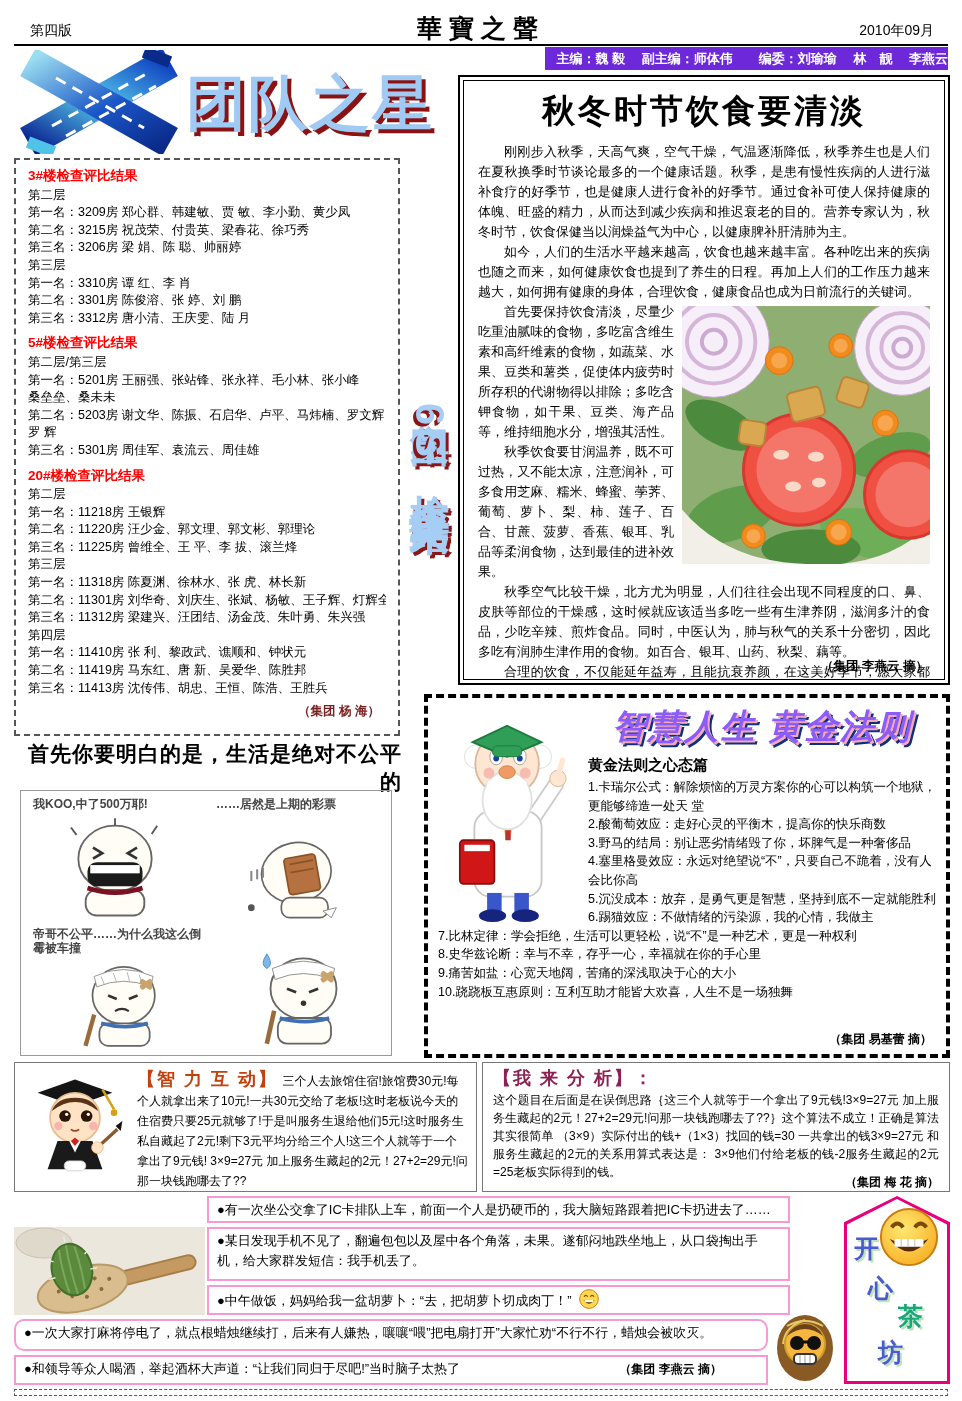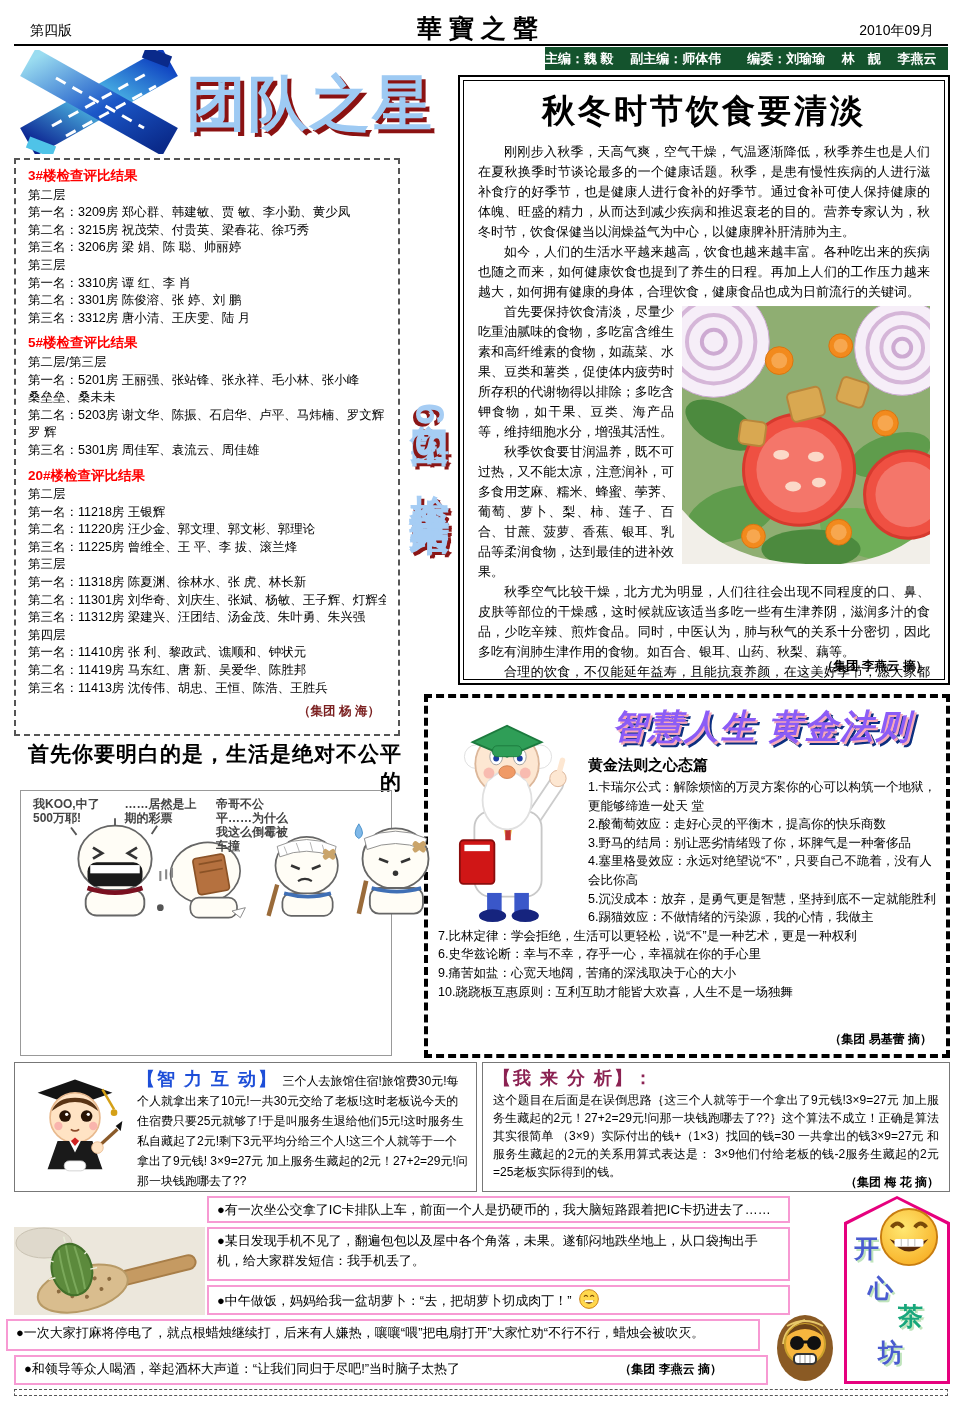--- a/index.html
+++ b/index.html
@@ -4,22 +4,22 @@
 <style>
   html,body{margin:0;padding:0;background:#fff;}
   .page{position:relative;width:962px;height:1401px;background:#fff;margin:0 auto;overflow:hidden;
         font-family:"Liberation Sans","DejaVu Sans",sans-serif;color:#000;}
   
   .page-label{position:absolute;left:30px;top:22px;font-size:14px;}
   .masthead{position:absolute;left:50%;top:12px;transform:translateX(-50%);
             font-family:"Liberation Serif","DejaVu Serif",serif;font-size:25px;font-weight:bold;letter-spacing:7px;}
   .date{position:absolute;right:28px;top:22px;font-size:14px;}
   .top-rule{position:absolute;left:14px;right:14px;top:44px;border-top:2px solid #000;}
-  .editor-bar{position:absolute;left:545px;top:47px;width:403px;height:23px;background:#14532d;color:#fff;
-              font-size:13px;font-weight:bold;line-height:23px;text-align:left;}
+  .editor-bar{position:absolute;left:545px;top:47px;width:403px;height:23px;background:#6d28d9;color:#fff;
+              font-size:13px;font-weight:bold;line-height:23px;text-align:right;}
   
   .logo{position:absolute;left:14px;top:50px;}
   .logo-title{position:absolute;left:186px;top:52px;font-size:60px;font-weight:bold;color:#9ecaf3;
               text-shadow:4px 4px 0 #8b1212;letter-spacing:2px;line-height:104px;}
   
   .left-box{position:absolute;left:14px;top:158px;width:386px;height:578px;border:2px dashed #555;
             box-sizing:border-box;padding:5px 12px;font-size:12.5px;line-height:17.6px;overflow:hidden;}
   .sec-title{color:#f00;font-weight:bold;font-size:13.5px;margin:7px 0 2px;}
   .sec-title.first{margin-top:2px;}
   .ln{white-space:nowrap;overflow:hidden;}
@@ -43,30 +43,30 @@
   .prof{float:left;width:140px;height:218px;margin:4px 10px 2px 0;}
   .wisdom-title{font-size:34px;font-weight:bold;font-style:italic;color:#8b5cf6;white-space:nowrap;
                 text-shadow:2px 2px 0 #f7a8b8,4px 4px 0 #0c2f80;text-align:center;letter-spacing:2px;margin:4px 0 6px;}
   .wisdom-head{font-weight:bold;font-size:15px;margin:0 0 3px;}
   .w-item{font-size:12.5px;line-height:18.6px;}
   .wisdom-attr{position:absolute;right:14px;bottom:6px;font-weight:bold;font-size:12px;}
   
   .comic-title{position:absolute;left:18px;top:740px;width:384px;text-align:right;font-size:21px;
                font-weight:bold;letter-spacing:1px;}
   .comic-box{position:absolute;left:20px;top:790px;width:372px;height:266px;border:1px solid #999;
-             box-sizing:border-box;display:grid;grid-template-columns:1fr 1fr 1fr 1fr;grid-template-rows:1fr 1fr;padding:2px;}
+             box-sizing:border-box;display:grid;grid-template-columns:1fr 1fr;grid-template-rows:1fr 1fr;padding:2px;}
   .panel{position:relative;}
   .panel .cap{position:absolute;top:4px;left:10px;right:4px;font-size:12px;font-weight:bold;color:#444;
               line-height:14px;z-index:2;}
   .panel svg{position:absolute;bottom:2px;left:2px;}
   
   .quiz{position:absolute;left:14px;top:1062px;width:463px;height:130px;border:1px solid #777;
         box-sizing:border-box;padding:4px 8px 2px 4px;overflow:hidden;}
   .baby{float:left;width:108px;height:104px;margin:2px 8px 2px 2px;}
-  .quiz-title{color:#1d4ed8;font-weight:bold;font-size:18px;letter-spacing:2px;}
+  .quiz-title{color:#c2410c;font-weight:bold;font-size:18px;letter-spacing:2px;}
   .quiz-text{font-size:12px;line-height:19px;}
   .analysis{position:absolute;left:482px;top:1062px;width:468px;height:130px;border:1px solid #777;
             box-sizing:border-box;padding:3px 10px;overflow:hidden;}
   .analysis-title{color:#8b2252;font-weight:bold;font-size:18px;letter-spacing:2px;margin-bottom:1px;}
   .analysis-text{font-size:12px;line-height:18px;text-align:justify;}
   .analysis-attr{position:absolute;right:10px;bottom:0;font-weight:bold;font-size:12px;}
   
   .joke{position:absolute;border:2px solid #f79ad3;background:#fff;font-size:13px;line-height:20px;
         padding:2px 8px;box-sizing:border-box;overflow:hidden;}
   .joke .j-attr{float:right;font-weight:bold;font-size:12px;margin-right:36px;}
@@ -264,21 +264,21 @@
     </div>
     <div class="wisdom-title">智慧人生 黄金法则</div>
     <div class="wisdom-head">黄金法则之心态篇</div>
     <div class="w-item">1.卡瑞尔公式：解除烦恼的万灵方案你的心可以构筑一个地狱，更能够缔造一处天 堂</div>
     <div class="w-item">2.酸葡萄效应：走好心灵的平衡木，提高你的快乐商数</div>
     <div class="w-item">3.野马的结局：别让恶劣情绪毁了你，坏脾气是一种奢侈品</div>
     <div class="w-item">4.塞里格曼效应：永远对绝望说“不”，只要自己不跪着，没有人会比你高</div>
     <div class="w-item">5.沉没成本：放弃，是勇气更是智慧，坚持到底不一定就能胜利</div>
     <div class="w-item">6.踢猫效应：不做情绪的污染源，我的心情，我做主</div>
     <div class="w-item">7.比林定律：学会拒绝，生活可以更轻松，说“不”是一种艺术，更是一种权利</div>
-    <div class="w-item">6.史华兹论断：幸与不幸，存乎一心，幸福就在你的手心里</div>
+    <div class="w-item">8.史华兹论断：幸与不幸，存乎一心，幸福就在你的手心里</div>
     <div class="w-item">9.痛苦如盐：心宽天地阔，苦痛的深浅取决于心的大小</div>
     <div class="w-item">10.跷跷板互惠原则：互利互助才能皆大欢喜，人生不是一场独舞</div>
     <div class="wisdom-attr">（集团 易基蕾 摘）</div>
   </div>
 
   <div class="comic-title">首先你要明白的是，生活是绝对不公平的</div>
   <div class="comic-box">
     <div class="panel">
       <div class="cap">我KOO,中了500万耶!</div>
       <svg width="180" height="110" viewBox="0 0 180 120">
@@ -427,21 +427,21 @@
     <span class="mini-emoji">
       <svg width="20" height="20" viewBox="0 0 64 64">
         <circle cx="32" cy="32" r="30" fill="#ffd84d" stroke="#c87d10" stroke-width="3"></circle>
         <path d="M16 24 q6 -8 12 0 M36 24 q6 -8 12 0" stroke="#7a4a08" stroke-width="4" fill="none"></path>
         <path d="M14 36 q18 22 36 0 q-18 8 -36 0 Z" fill="#5a2b0a"></path>
         <rect x="18" y="36" width="28" height="6" rx="2" fill="#fff"></rect>
       </svg>
     </span>
   </div>
 
-  <div class="joke" style="left:6px;top:1319px;width:754px;height:32px;">
+  <div class="joke" style="left:14px;top:1319px;width:754px;height:32px;border-radius:10px;">
     <span>●一次大家打麻将停电了，就点根蜡烛继续打，后来有人嫌热，嚷嚷“喂”把电扇打开”大家忙劝“不行不行，蜡烛会被吹灭。</span>
   </div>
 
   <div class="joke" style="left:14px;top:1355px;width:754px;height:30px;">
     <span class="j-attr">（集团 李燕云 摘）</span>
     <span>●和领导等众人喝酒，举起酒杯大声道：“让我们同归于尽吧!”当时脑子太热了</span>
   </div>
 
   <div class="girl">
     <svg width="60" height="72" viewBox="0 0 60 72">

